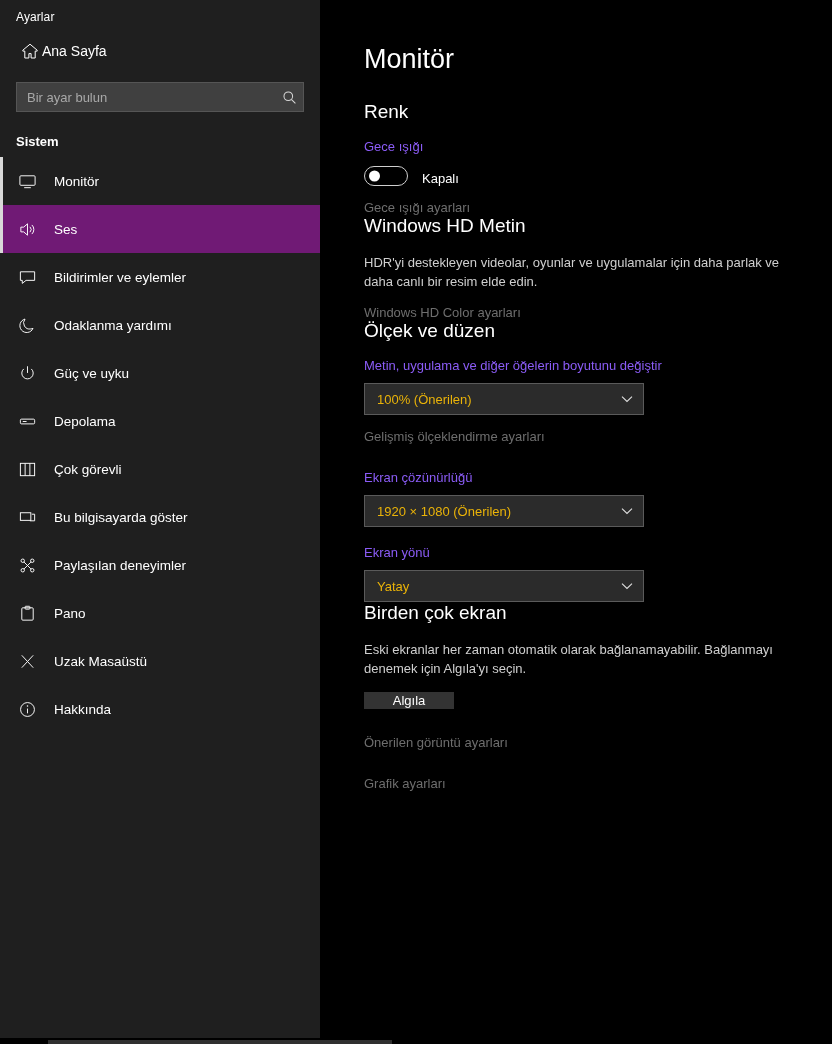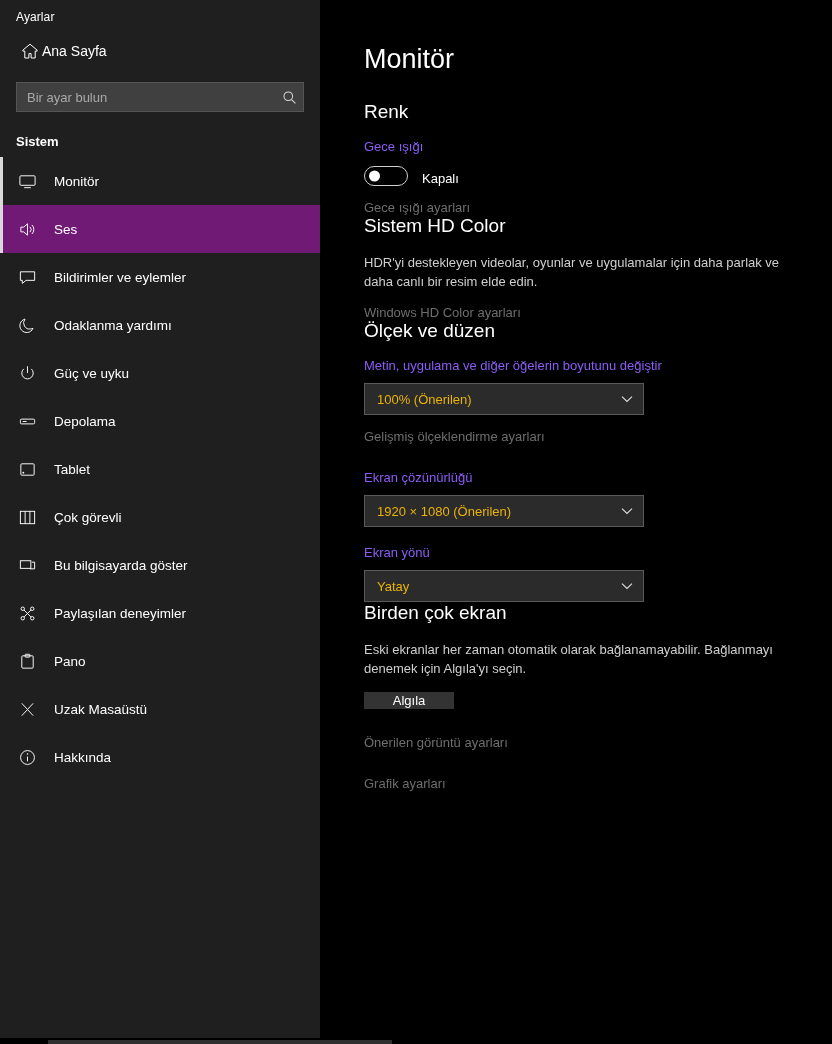--- a/index.html
+++ b/index.html
@@ -303,29 +303,20 @@
       <div class="nav-item">
         <span class="ico">
           <svg width="19" height="19" viewBox="0 0 20 20">
               <rect x="2.5" y="7.5" width="15" height="5" rx="1.2" fill="none" stroke="#ffffff" stroke-width="1"></rect>
               <line x1="5" y1="10" x2="9" y2="10" stroke="#ffffff" stroke-width="1"></line>
             </svg>
         </span>
         <span>Depolama</span>
       </div>
 
-      <div class="nav-item">
-        <span class="ico">
-          <svg width="19" height="19" viewBox="0 0 20 20">
-              <rect x="3" y="4" width="14" height="12" rx="1" fill="none" stroke="#ffffff" stroke-width="1"></rect>
-              <circle cx="5.6" cy="13.3" r="1" fill="#ffffff"></circle>
-            </svg>
-        </span>
-        <span>Tablet</span>
-      </div>
 
       <div class="nav-item">
         <span class="ico">
           <svg width="19" height="19" viewBox="0 0 20 20">
               <rect x="2.5" y="3.5" width="15" height="13" fill="none" stroke="#ffffff" stroke-width="1"></rect>
               <line x1="7.5" y1="3.5" x2="7.5" y2="16.5" stroke="#ffffff" stroke-width="1"></line>
               <line x1="12.5" y1="3.5" x2="12.5" y2="16.5" stroke="#ffffff" stroke-width="1"></line>
             </svg>
         </span>
         <span>Çok görevli</span>
@@ -398,21 +389,21 @@
     <div class="label">Gece ışığı</div>
     <div class="toggle-row">
       <div class="toggle">
         <span class="knob"></span>
       </div>
       <span class="toggle-label">Kapalı</span>
     </div>
     <a class="link">Gece ışığı ayarları</a>
 
     
-    <h2 class="group mt30">Sistem HD Color</h2>
+    <h2 class="group mt30">Windows HD Metin</h2>
     <p class="paragraph">HDR'yi destekleyen videolar, oyunlar ve uygulamalar için daha parlak ve daha canlı bir resim elde edin.</p>
     <a class="link">Windows HD Color ayarları</a>
 
     
     <h2 class="group mt30">Ölçek ve düzen</h2>
     <div class="label">Metin, uygulama ve diğer öğelerin boyutunu değiştir</div>
     <div class="combo">
       <span>100% (Önerilen)</span>
       <span class="chev">
         <svg width="12" height="8" viewBox="0 0 12 8">

